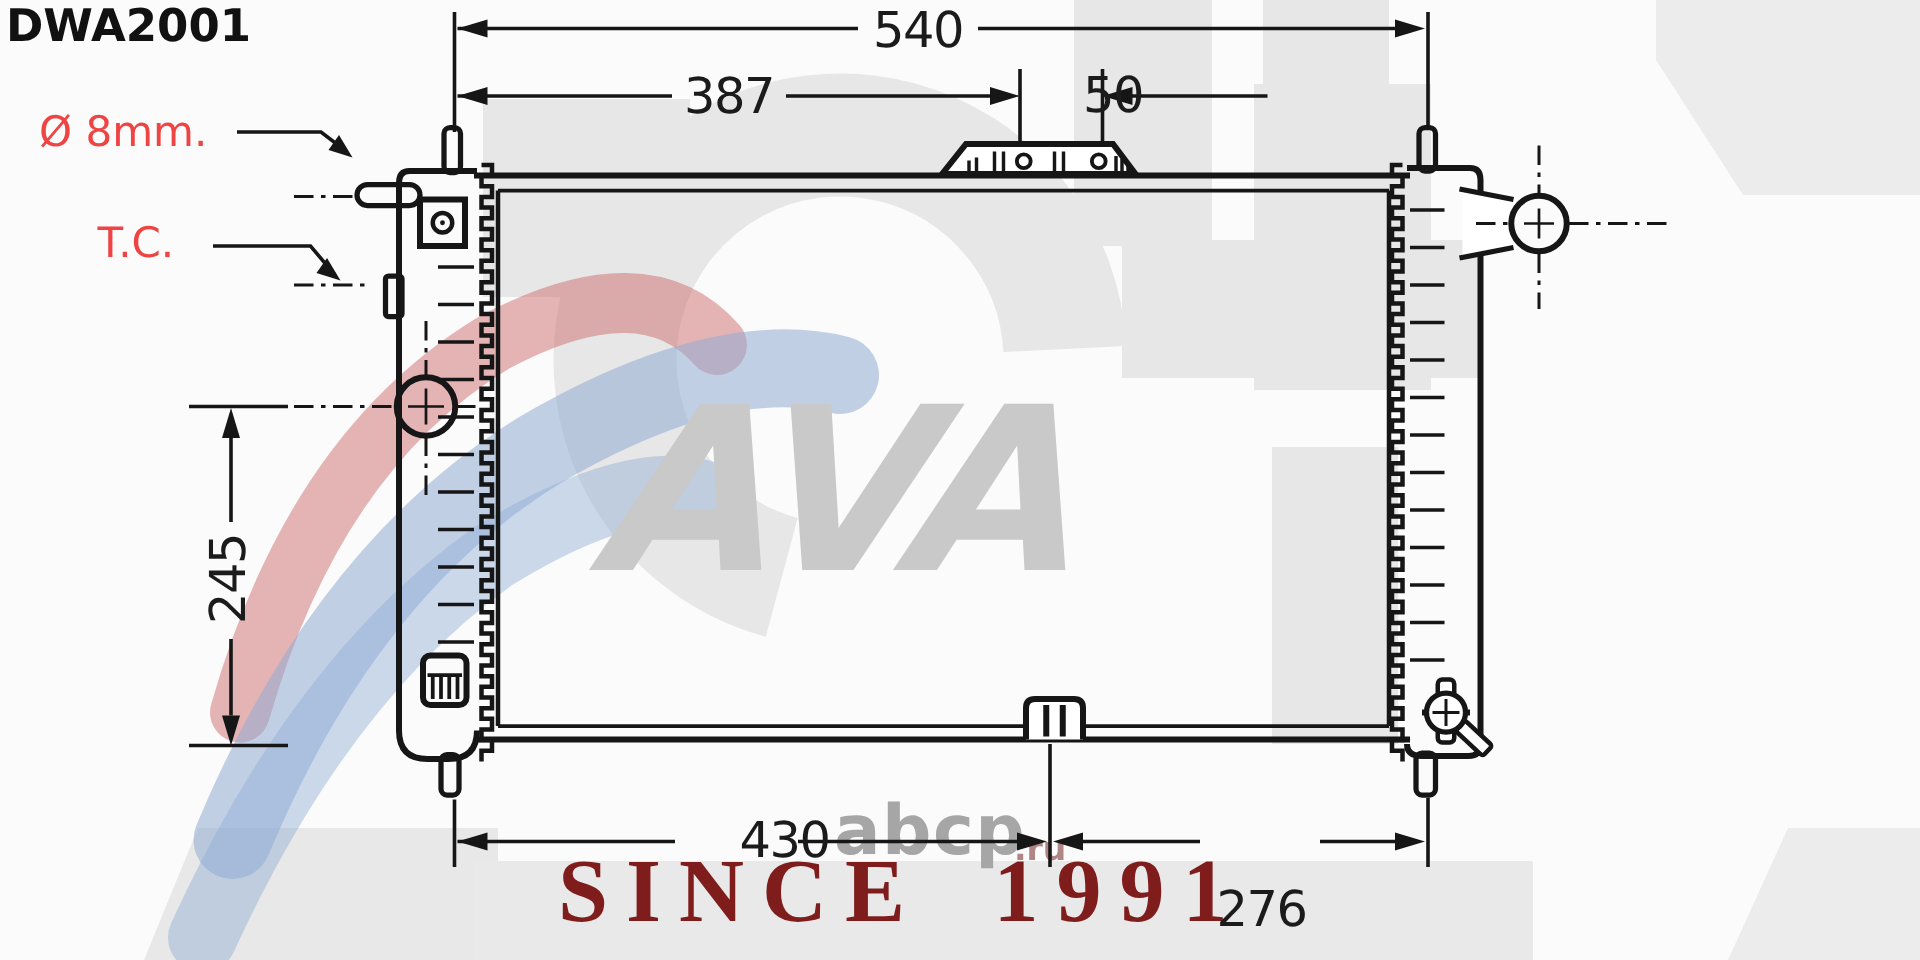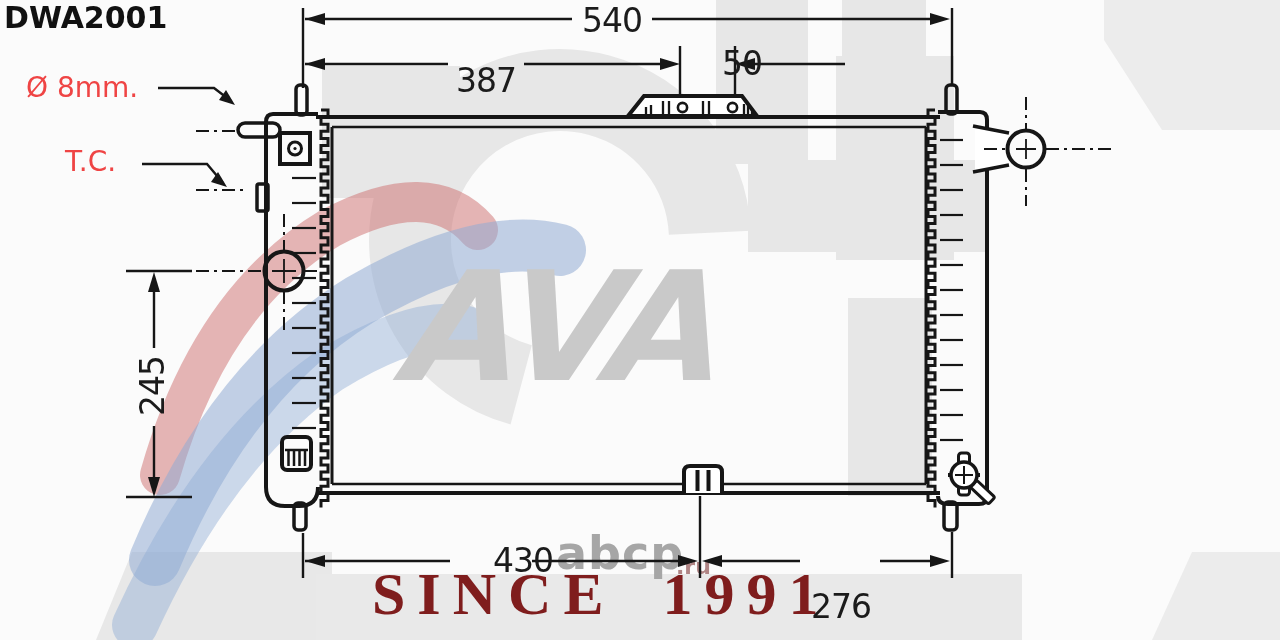--- a/index.html
+++ b/index.html
@@ -184,18 +184,18 @@
         <polygon points="227,187 211,182 218,172"></polygon>
       </g>
     </g>
   </svg>
 
   <div class="pn">DWA2001</div>
   <div class="callout" style="left:26px;top:74px;">Ø 8mm.</div>
   <div class="callout" style="left:65px;top:148px;">T.C.</div>
 
   <div class="dim" style="left:612px;top:20px;">540</div>
-  <div class="dim" style="left:486px;top:64px;margin-top:16px;">387</div>
+  <div class="dim" style="left:486px;top:64px;">387</div>
   <div class="dim" style="left:742px;top:63px;">50</div>
   <div class="dim rot" style="left:152px;top:386px;">245</div>
   <div class="dim" style="left:505px;top:560px;margin-left:18px;">430</div>
   <div class="dim" style="left:841px;top:559px;margin-top:47px;">276</div>
 </div>
 
 </body></html>

